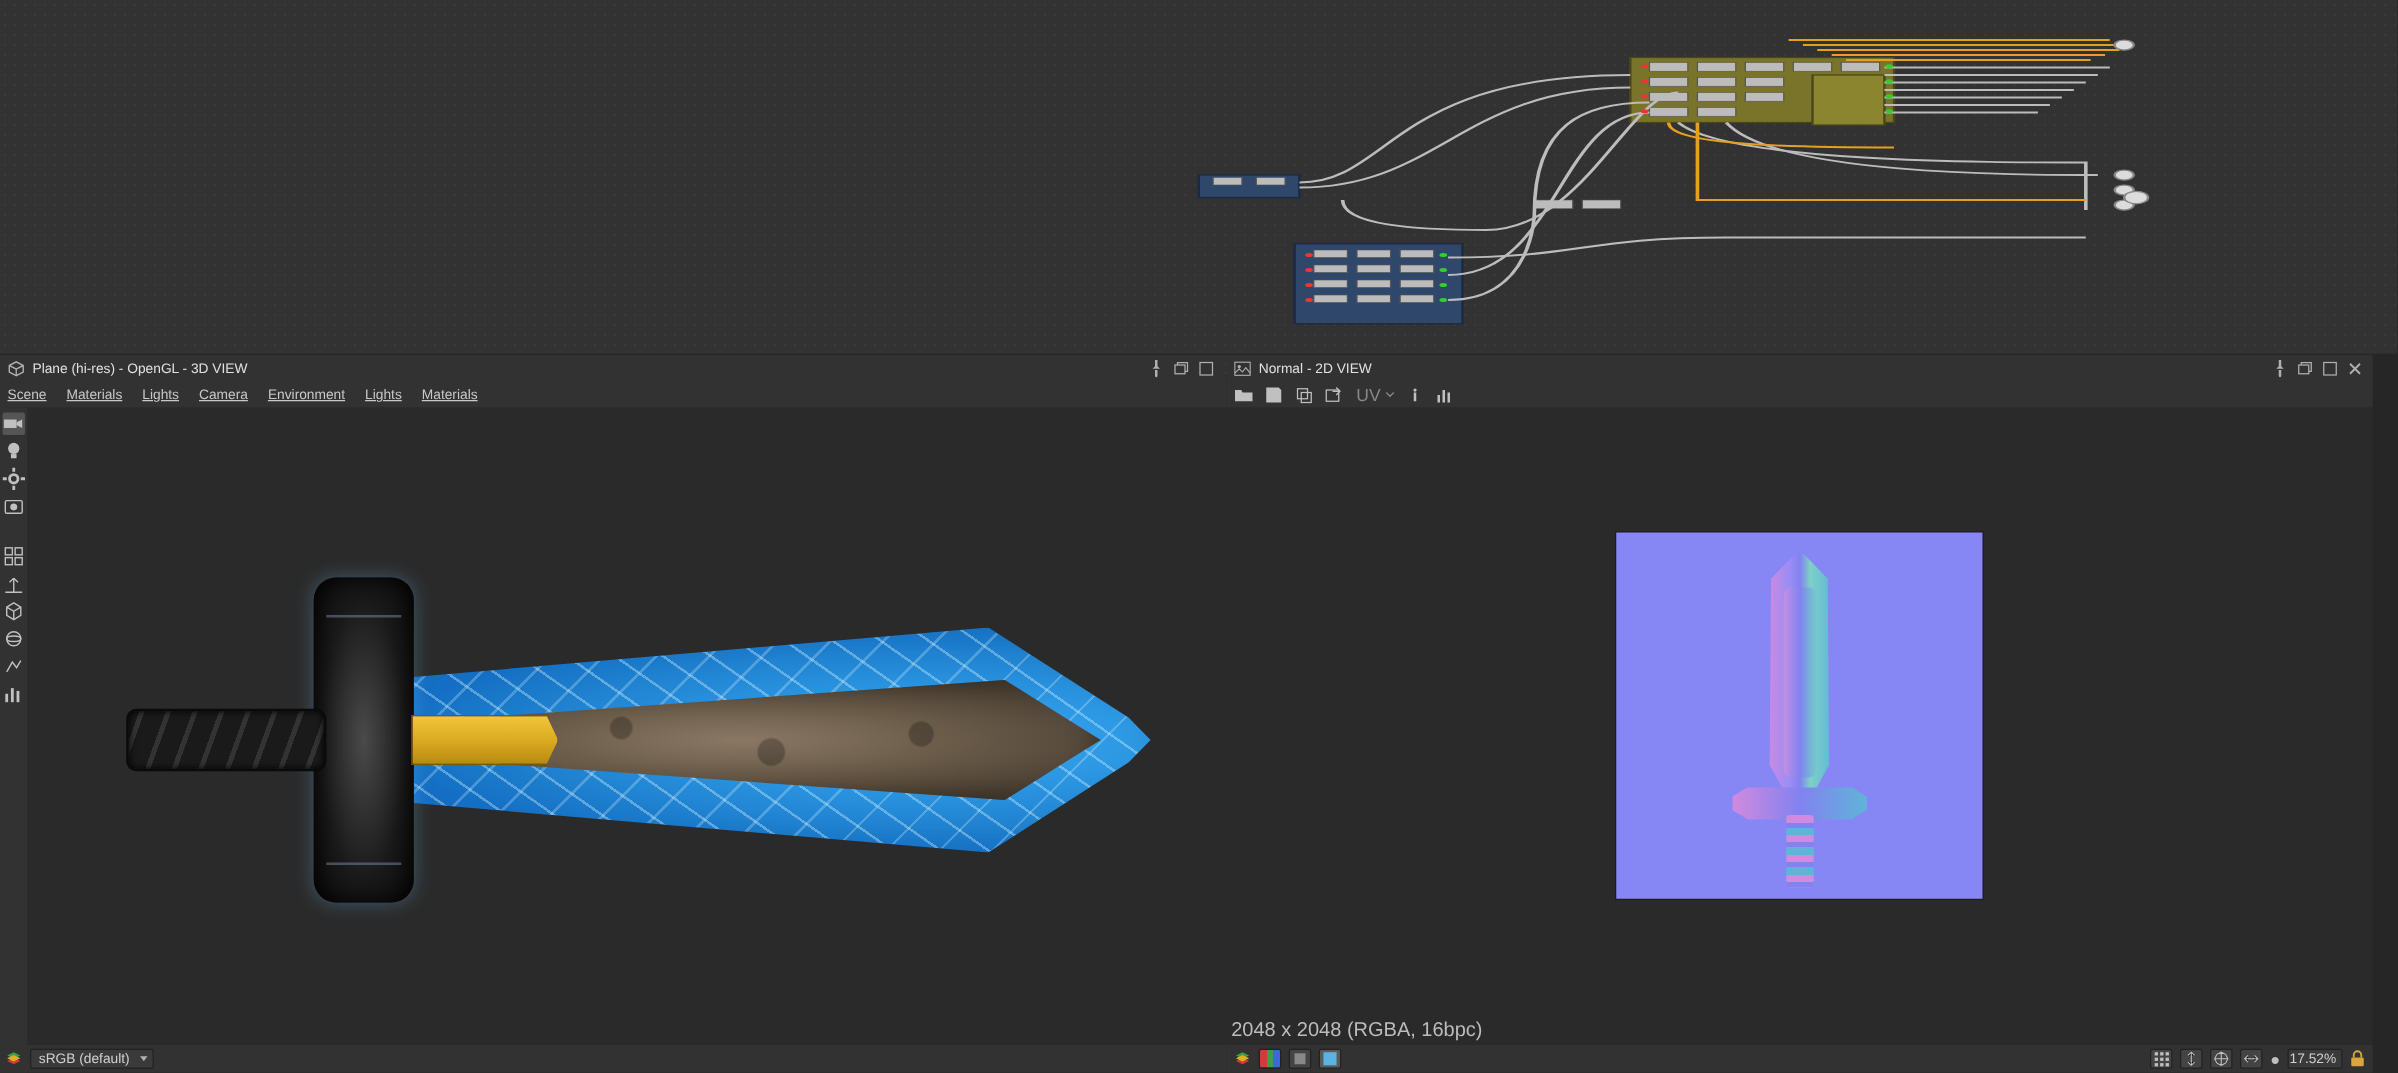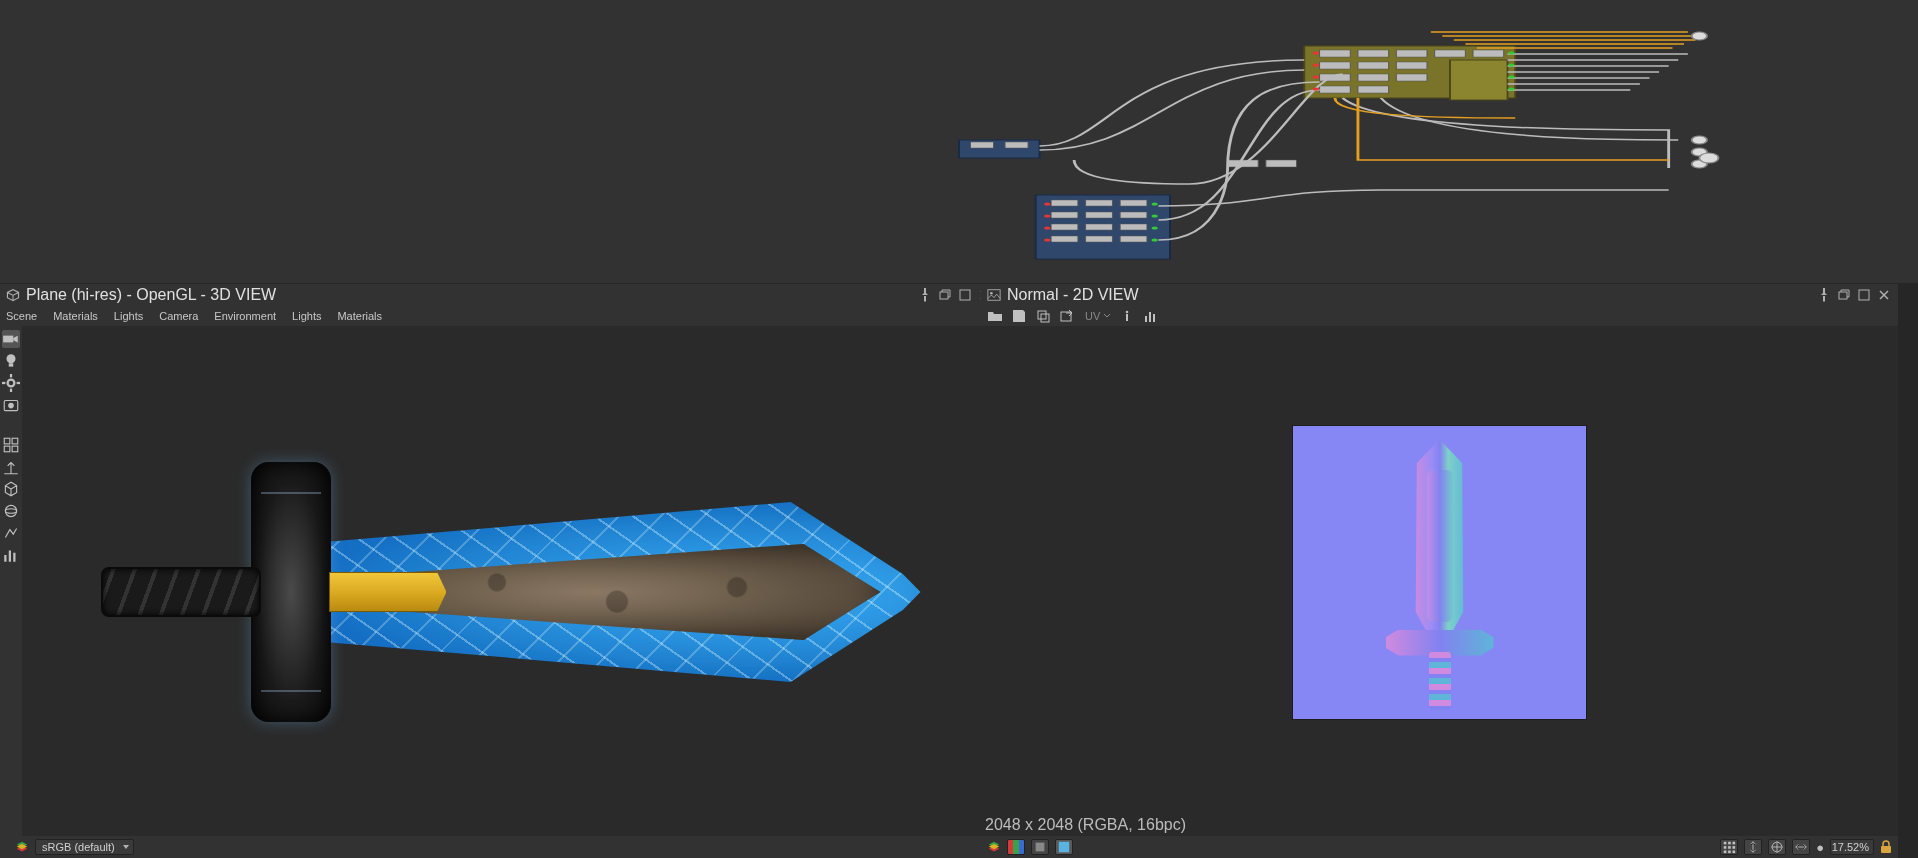--- a/index.html
+++ b/index.html
@@ -9,43 +9,43 @@
   background-color: #323232;
   background-image:
     radial-gradient(circle, #3b3b3b 0.7px, transparent 0.7px);
   background-size: 8px 8px;
   overflow: hidden;
 }
 
 .panel-3d { position: absolute; left: 0; top: 284px; width: 999px; height: 574px; background: #2a2a2a; }
 .panel-2d { position: absolute; left: 981px; top: 284px; width: 917px; height: 574px; background: #2a2a2a; }
 
-.titlebar { height: 22px; background: #323232; display: flex; align-items: center; padding: 0 6px; font-size: 16px; color: #e0e0e0; position: relative; }
+.titlebar { height: 22px; background: #323232; display: flex; align-items: center; padding: 0 6px; font-size: 11px; color: #e0e0e0; position: relative; }
 .titlebar .tb-icon { width: 14px; height: 14px; margin-right: 6px; color: #b0b0b0; }
 .titlebar .spacer { flex: 1; }
 .win-btn { width: 16px; height: 16px; margin-left: 4px; color: #b0b0b0; cursor: pointer; display:flex;align-items:center;justify-content:center; }
 .menubar { height: 20px; background: #323232; display: flex; align-items: center; padding: 0 6px; gap: 16px; font-size: 11px; color: #c8c8c8; }
-.menubar span { cursor: pointer; }
+.menubar span { cursor: pointer; text-decoration: underline; }
 
 .viewport3d { position: absolute; left: 22px; top: 42px; right: 0; bottom: 0; background: #2a2a2a; display:flex;align-items:center;justify-content:center; }
 
 .side-toolbar { position: absolute; left: 0; top: 42px; width: 22px; background: #323232; display: flex; flex-direction: column; align-items: center; padding-top: 4px; height: calc(100% - 42px); }
 .side-toolbar .tbtn { width: 18px; height: 18px; margin-bottom: 4px; color: #c0c0c0; cursor: pointer; border-radius: 2px; display:flex;align-items:center;justify-content:center; }
 .side-toolbar .tbtn.active { background: #555; }
 .side-toolbar .gap { height: 18px; }
 
-.bottom3d { position: absolute; left: 0; right: 0; bottom: 0; height: 22px; background: #323232; display:flex; align-items:center; padding:0 15px; gap:6px; }
+.bottom3d { position: absolute; left: 0; right: 0; bottom: 0; height: 22px; background: #323232; display:flex; align-items:center; padding:0 4px; gap:6px; }
 .layers-ico { width:14px; height:14px; }
 .combo { background:#3a3a3a; border:1px solid #222; height:16px; padding:0 18px 0 6px; font-size:11px; color:#d0d0d0; position:relative; border-radius:2px; display:flex;align-items:center; cursor:pointer; }
 .combo::after { content:""; position:absolute; right:4px; top:5px; border-left:3px solid transparent; border-right:3px solid transparent; border-top:4px solid #b0b0b0; }
 .side-toolbar .bottom-pin { margin-top:auto; margin-bottom:6px; }
 
 .toolbar2d { height:20px; background:#323232; display:flex; align-items:center; padding:0 6px; gap:8px; }
 .toolbar2d .ico { width:16px; height:16px; color:#c0c0c0; cursor:pointer; display:flex;align-items:center;justify-content:center; }
-.uv-label { font-size:11px; color:#888; margin-left:2px; display:flex; align-items:center; }
+.uv-label { font-size:14px; color:#888; margin-left:2px; display:flex; align-items:center; }
 
 .viewport2d { position:absolute; left:0; top:42px; right:0; height: calc(100% - 42px - 22px - 18px); background:#2a2a2a; display:flex; align-items:center; justify-content:center; }
 
 .imginfo { position:absolute; left:4px; bottom:24px; font-size:16px; color:#bcbcbc; }
 
 .bottom2d { position:absolute; left:0; right:0; bottom:0; height:22px; background:#323232; display:flex; align-items:center; padding:0 6px; gap:6px; }
 .bottom2d .spacer { flex:1; }
 .chip { width:18px; height:16px; background:#444; border:1px solid #222; border-radius:2px; cursor:pointer; display:flex;align-items:center;justify-content:center; color:#c0c0c0;}
 .chip.active { background:#5a5a5a; }
 .zoom-box { width:44px; height:16px; background:#3a3a3a; border:1px solid #222; color:#d0d0d0; font-size:11px; text-align:right; padding:0 4px; display:flex;align-items:center;justify-content:flex-end; border-radius:2px; }

